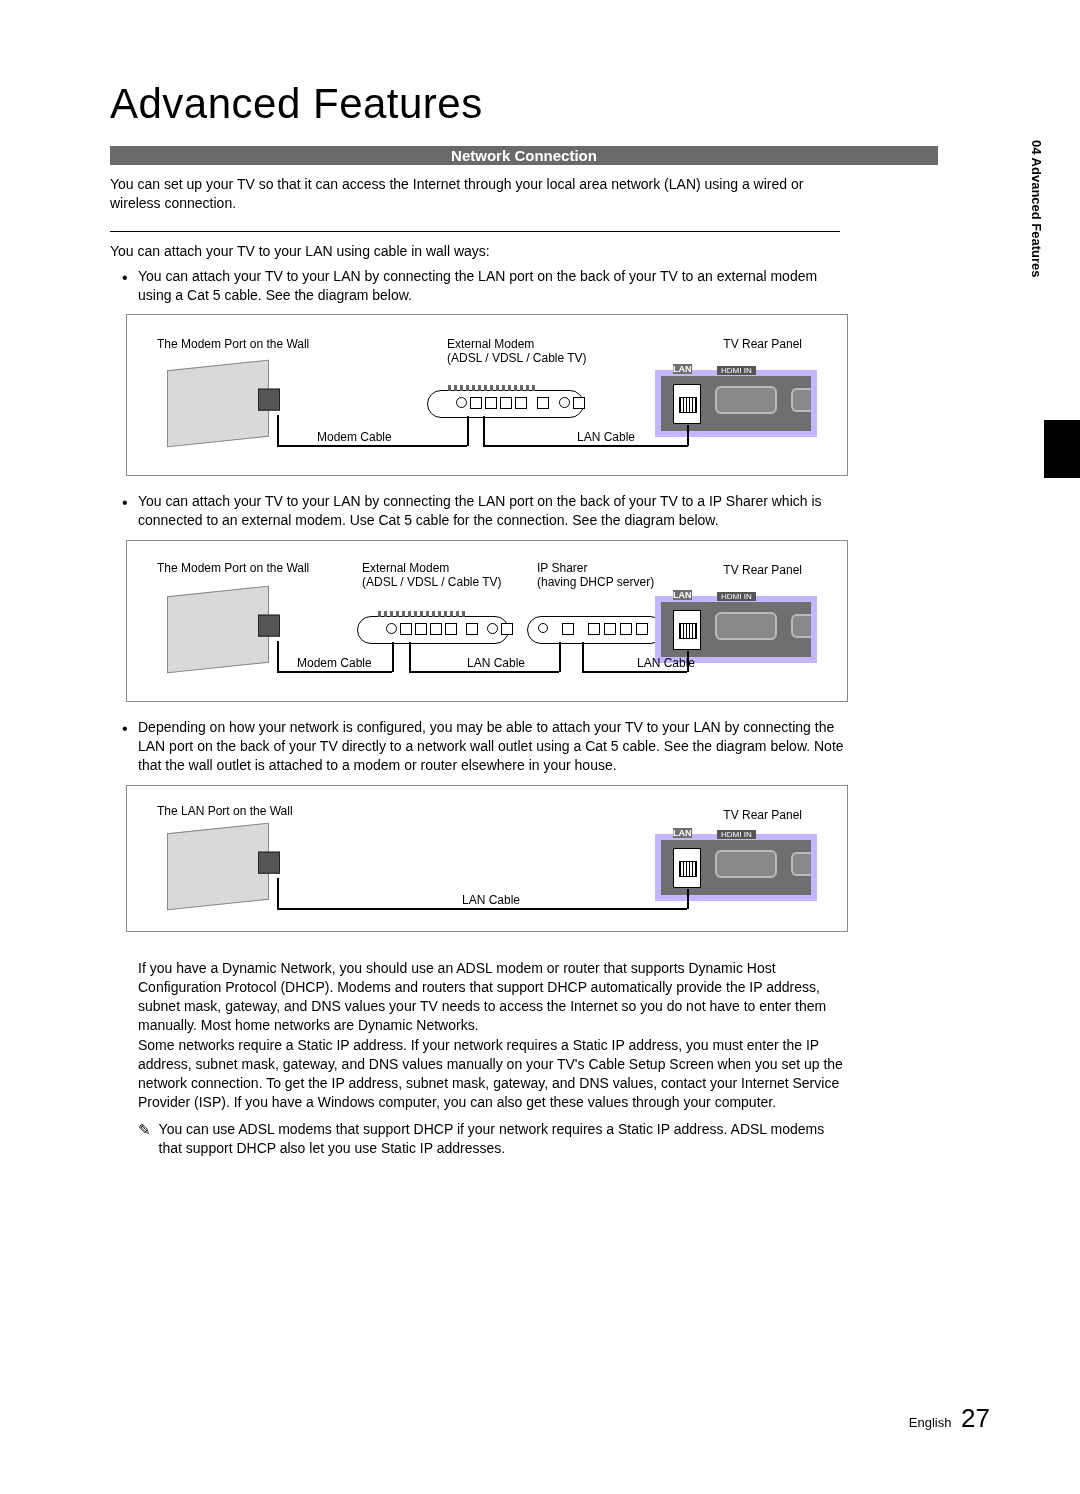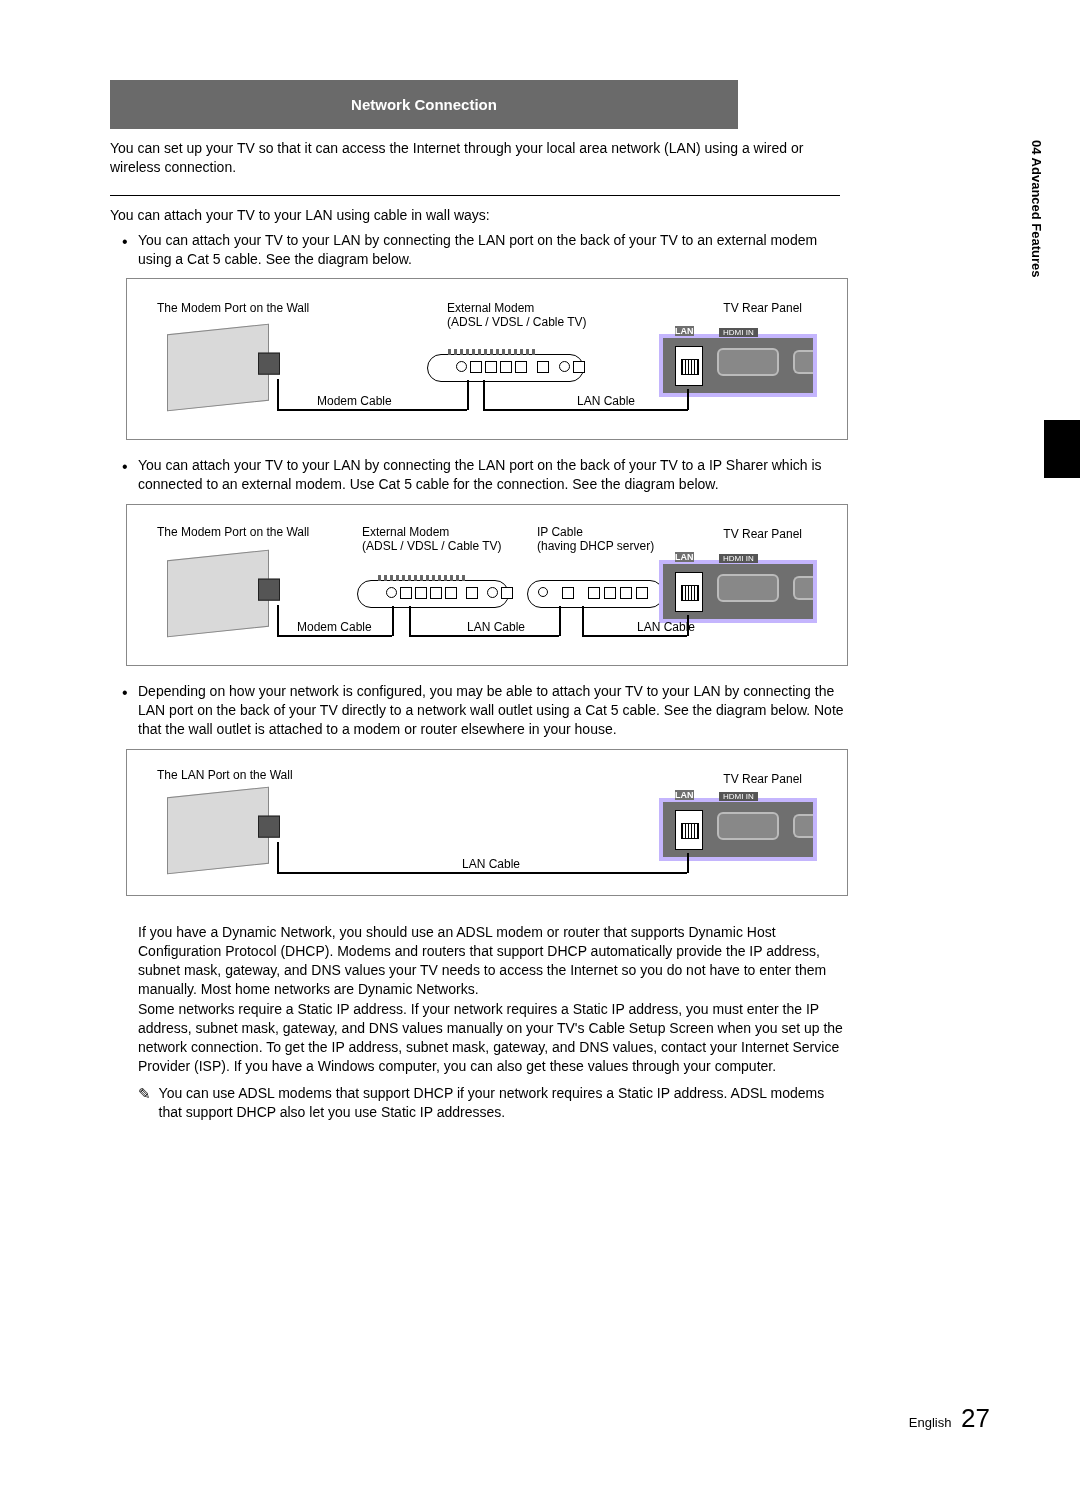--- a/index.html
+++ b/index.html
@@ -22,22 +22,22 @@
     font-weight: 300;
     margin-bottom: 18px;
     letter-spacing: 0.5px;
   }
   .section-bar {
     background: #6a6a6a;
     color: #fff;
     text-align: center;
     font-size: 15px;
     font-weight: bold;
-    padding: 16px 0;
-    width: 628px;
+    padding: 1px 0;
+    width: 828px;
   }
   .intro {
     font-size: 14px;
     line-height: 1.35;
     margin: 10px 0 18px 0;
     width: 730px;
   }
   .subhead-row {
     display: flex;
     align-items: center;
@@ -179,21 +179,21 @@
   .sharer .ports span.sep { border: none; width: 6px; }
   .sharer .ports span.circ { border-radius: 50%; width:8px; height:8px; }
   
   .tvpanel {
     position: absolute;
     right: 30px;
     top: 55px;
     width: 150px;
     height: 55px;
     background: #6f6f6f;
-    border: 4px solid #c4b5fd;
+    border: 6px solid #c4b5fd;
     margin-left: 33px;
   }
   .tvpanel .lan {
     position: absolute;
     left: 12px;
     top: 8px;
     width: 26px;
     height: 38px;
     background: #fff;
     border: 1px solid #000;
@@ -302,20 +302,21 @@
   .footer .num {
     font-size: 26px;
     font-weight: normal;
     margin-left: 6px;
   }
 </style>
 </head>
 <body>
 
 <div class="page">
+  <div class="title">Advanced Features</div>
 
   <div class="section-bar">Network Connection</div>
 
   <div class="intro">You can set up your TV so that it can access the Internet through your local area network (LAN) using a wired or wireless connection.</div>
 
   <hr class="hr">
 
   <div class="body-text">You can attach your TV to your LAN using cable in wall ways:</div>
 
   <ul class="bul">
@@ -373,21 +374,21 @@
     <li>You can attach your TV to your LAN by connecting the LAN port on the back of your TV to a IP Sharer which is connected to an external modem. Use Cat 5 cable for the connection. See the diagram below.</li>
   </ul>
 
   <div class="diagram-box">
     <div class="dlabel" style="left:30px; top:20px;">The Modem Port on the Wall</div>
     <div class="dlabel" style="left:235px; top:20px; width:160px;">
       <span>External Modem</span><br>
       <span>(ADSL / VDSL / Cable TV)</span>
     </div>
     <div class="dlabel" style="left:410px; top:20px; width:150px;">
-      <span>IP Cable</span><br>
+      <span>IP Sharer</span><br>
       <span>(having DHCP server)</span>
     </div>
     <div class="dlabel" style="right:45px; top:22px;">TV Rear Panel</div>
 
     <div class="wall">
         <div class="jack"></div>
       </div>
 
     <div class="modem" style="left:230px; width:150px;">
       <div class="vents"></div>

